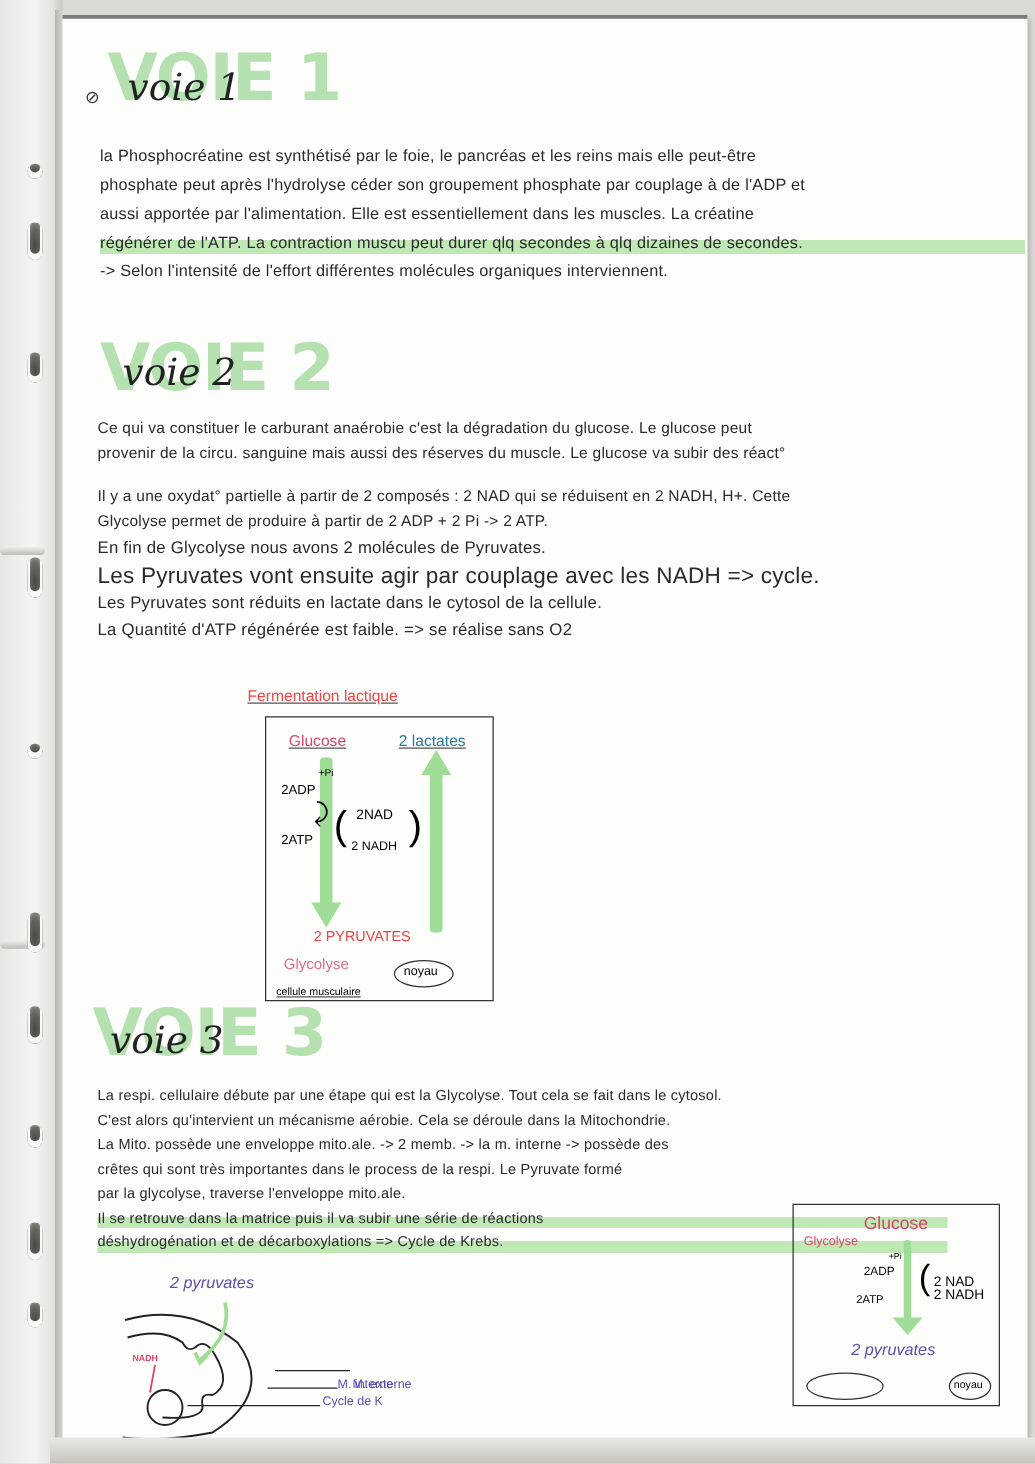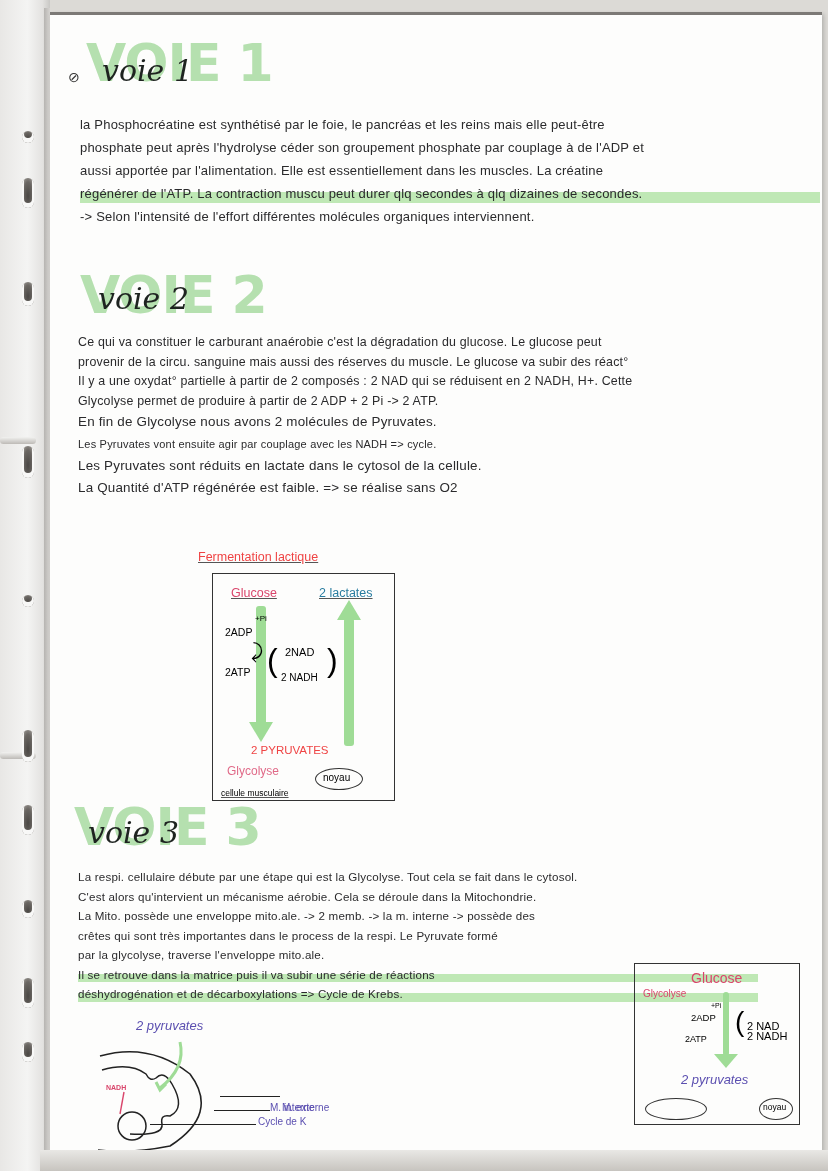--- a/index.html
+++ b/index.html
@@ -107,24 +107,24 @@
   </div>
 
   <div class="title-wrap" style="left:22px;top:250px;width:220px;">
     <span class="title-big" style="left:8px;">VOIE 2</span>
     <span class="title-script" style="left:26px;top:16px;">voie 2</span>
   </div>
 
   <div class="para hand" style="left:28px;top:318px;width:740px;font-size:12.4px;line-height:19.5px;">
     <span class="line">Ce qui va constituer le carburant anaérobie c'est la dégradation du glucose. Le glucose peut</span>
     <span class="line">provenir de la circu. sanguine mais aussi des réserves du muscle. Le glucose va subir des réact°</span>
-    <span class="line" style="margin-top:0;">Il y a une oxydat° partielle à partir de 2 composés : 2 NAD qui se réduisent en 2 NADH, H+. Cette</span>
+    <span class="line" style="margin-top:16px;">Il y a une oxydat° partielle à partir de 2 composés : 2 NAD qui se réduisent en 2 NADH, H+. Cette</span>
     <span class="line">Glycolyse permet de produire à partir de 2 ADP + 2 Pi -&gt; 2 ATP.</span>
     <span class="line" style="font-size:13.4px;line-height:22px;">En fin de Glycolyse nous avons 2 molécules de Pyruvates.</span>
-    <span class="line" style="font-size:11px;line-height:22px;">Les Pyruvates vont ensuite agir par couplage avec les NADH =&gt; cycle.</span>
+    <span class="line" style="font-size:18px;line-height:22px;">Les Pyruvates vont ensuite agir par couplage avec les NADH =&gt; cycle.</span>
     <span class="line" style="font-size:13.4px;line-height:22px;">Les Pyruvates sont réduits en lactate dans le cytosol de la cellule.</span>
     <span class="line" style="font-size:13.4px;line-height:22px;">La Quantité d'ATP régénérée est faible. =&gt; se réalise sans O2</span>
   </div>
 
   <div class="lbl u navy" style="left:148px;top:535px;font-size:12.5px;">Fermentation lactique</div>
   <div class="box" style="left:162px;top:558px;width:183px;height:228px;">
     <span class="lbl pink u" style="left:18px;top:12px;font-size:12.5px;">Glucose</span>
     <span class="lbl blue u" style="left:106px;top:12px;font-size:12.5px;text-align:right;">2 lactates</span>
     <span class="arrow-v" style="left:43px;top:32px;height:120px;"></span>
     <span class="arrow-head-down" style="left:36px;top:148px;"></span>

